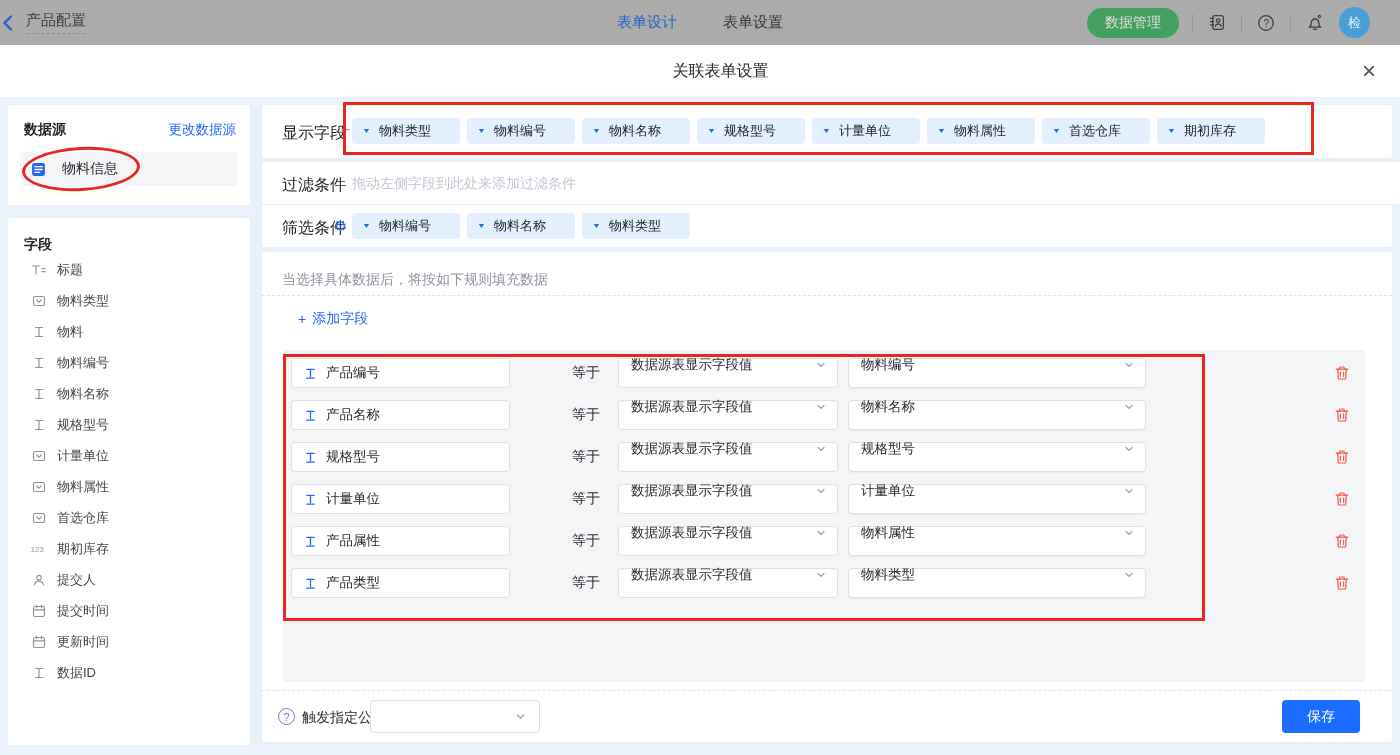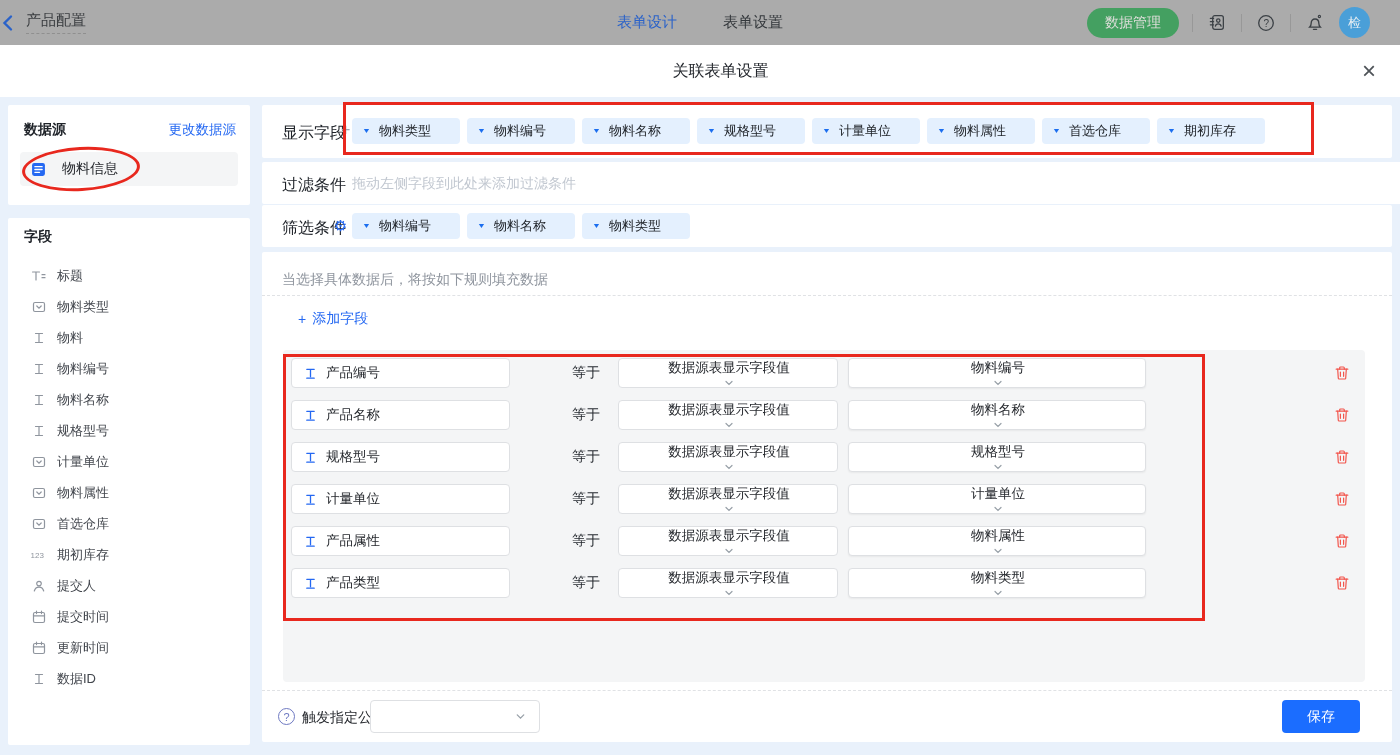--- a/index.html
+++ b/index.html
@@ -39,23 +39,23 @@
   .card { position:absolute; background:#fff; border-radius:2px; }
   
   .card-ds { left:8px; top:8px; width:242px; height:100px; padding:16px 14px 0 16px; }
   .ds-head { display:flex; justify-content:space-between; align-items:center; }
   .ds-title { font-weight:bold; font-size:14px; color:#1f2329; }
   .ds-link { font-size:13.5px; color:#2468f2; cursor:pointer; }
   .ds-row { position:absolute; left:12px; top:47px; width:218px; height:34px;
     background:#f4f5f6; border-radius:4px; display:flex; align-items:center;
     gap:16px; padding-left:11px; font-size:14px; color:#26292e; cursor:pointer; }
   
-  .card-fields { left:8px; top:121px; width:242px; height:527px; padding-top:10px; }
+  .card-fields { left:8px; top:121px; width:242px; height:527px; padding-top:18px; }
   .fields-title { font-weight:bold; font-size:14px; padding-left:16px; color:#1f2329; }
-  .fields-list { margin-top:14px; }
+  .fields-list { }
   .sitem { display:flex; align-items:center; height:31px; padding-left:22px;
     gap:10px; font-size:13px; color:#42464d; cursor:grab; }
   .sitem .ic { width:17px; display:flex; justify-content:center; color:#8f959e; flex:none; }
   
   .card-display { left:262px; top:8px; width:1130px; height:53px; }
   .card-filter  { left:262px; top:65px; width:1316px; height:42px; }
   .card-screen  { left:262px; top:108px; width:1130px; height:42px; }
   .card-rules   { left:262px; top:155px; width:1130px; height:490px; }
   .row-label { position:absolute; left:20px; font-size:16px; color:#1f2329; }
   .card-display .row-label { top:18px; }
@@ -81,21 +81,21 @@
   .rule-row { position:absolute; left:0; width:1082px; height:30px; }
   .field-box { position:absolute; left:8px; top:0; width:219px; height:30px;
     background:#fff; border:1px solid #dee0e3; border-radius:4px;
     display:flex; align-items:center; gap:9px; padding-left:12px;
     font-size:13.5px; color:#26292e; cursor:pointer; }
   .field-box .ic { color:#2468f2; display:flex; }
   .equals { position:absolute; left:289px; top:6px; font-size:14px; color:#1f2329; }
   .select { position:absolute; top:0; height:30px; background:#fff;
     border:1px solid #dee0e3; border-radius:4px; display:flex; align-items:center;
     justify-content:space-between; padding:0 10px 16px 12px; font-size:13.5px;
-    color:#26292e; cursor:pointer;flex-direction:column; }
+    color:#26292e; cursor:pointer; }
   .sel1 { left:335px; width:220px; }
   .sel2 { left:565px; width:298px; box-shadow:0 1px 2px rgba(31,35,41,.06); }
   .select .chev { color:#98a0a8; display:flex; }
   .trash { position:absolute; left:1051px; top:7px; width:16px; height:16px;
     color:#f2564d; cursor:pointer; display:flex; }
   .dash-div2 { position:absolute; left:0; top:438px; width:1130px; border-top:1px dashed #e0e2e5; }
   .rules-footer { position:absolute; left:0; top:448px; width:1130px; height:34px; }
   .q-icon { position:absolute; left:16px; top:8px; width:17px; height:17px;
     border:1.4px solid #6e79c2; color:#6e79c2; border-radius:50%; font-size:11px;
     display:flex; align-items:center; justify-content:center; cursor:pointer; }

